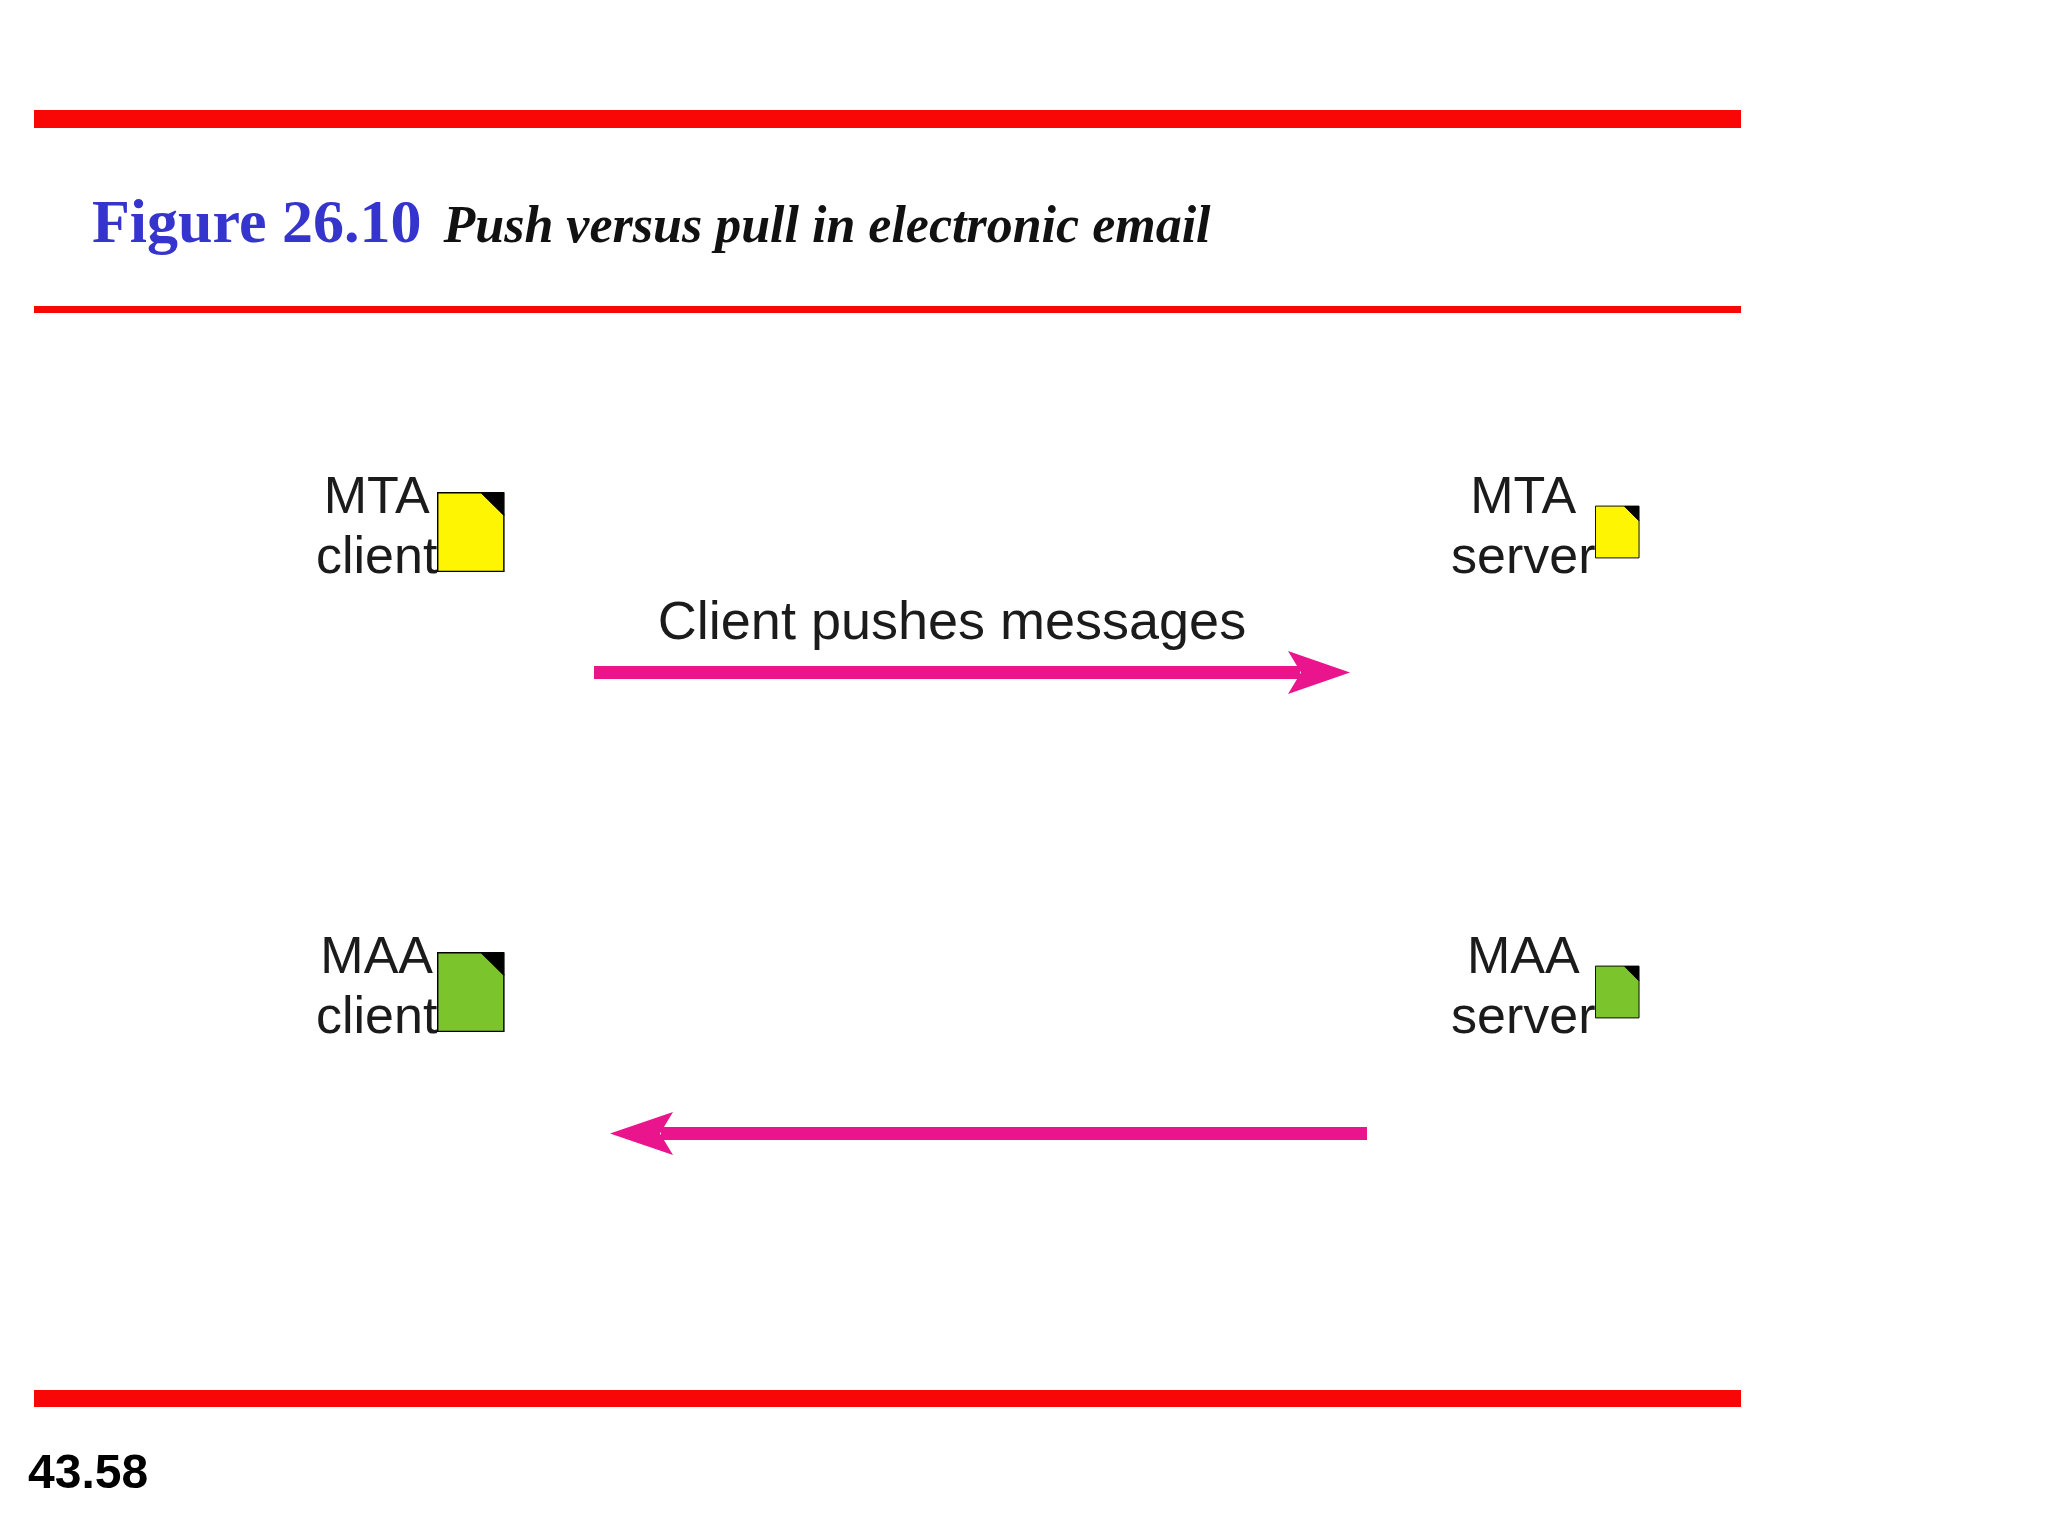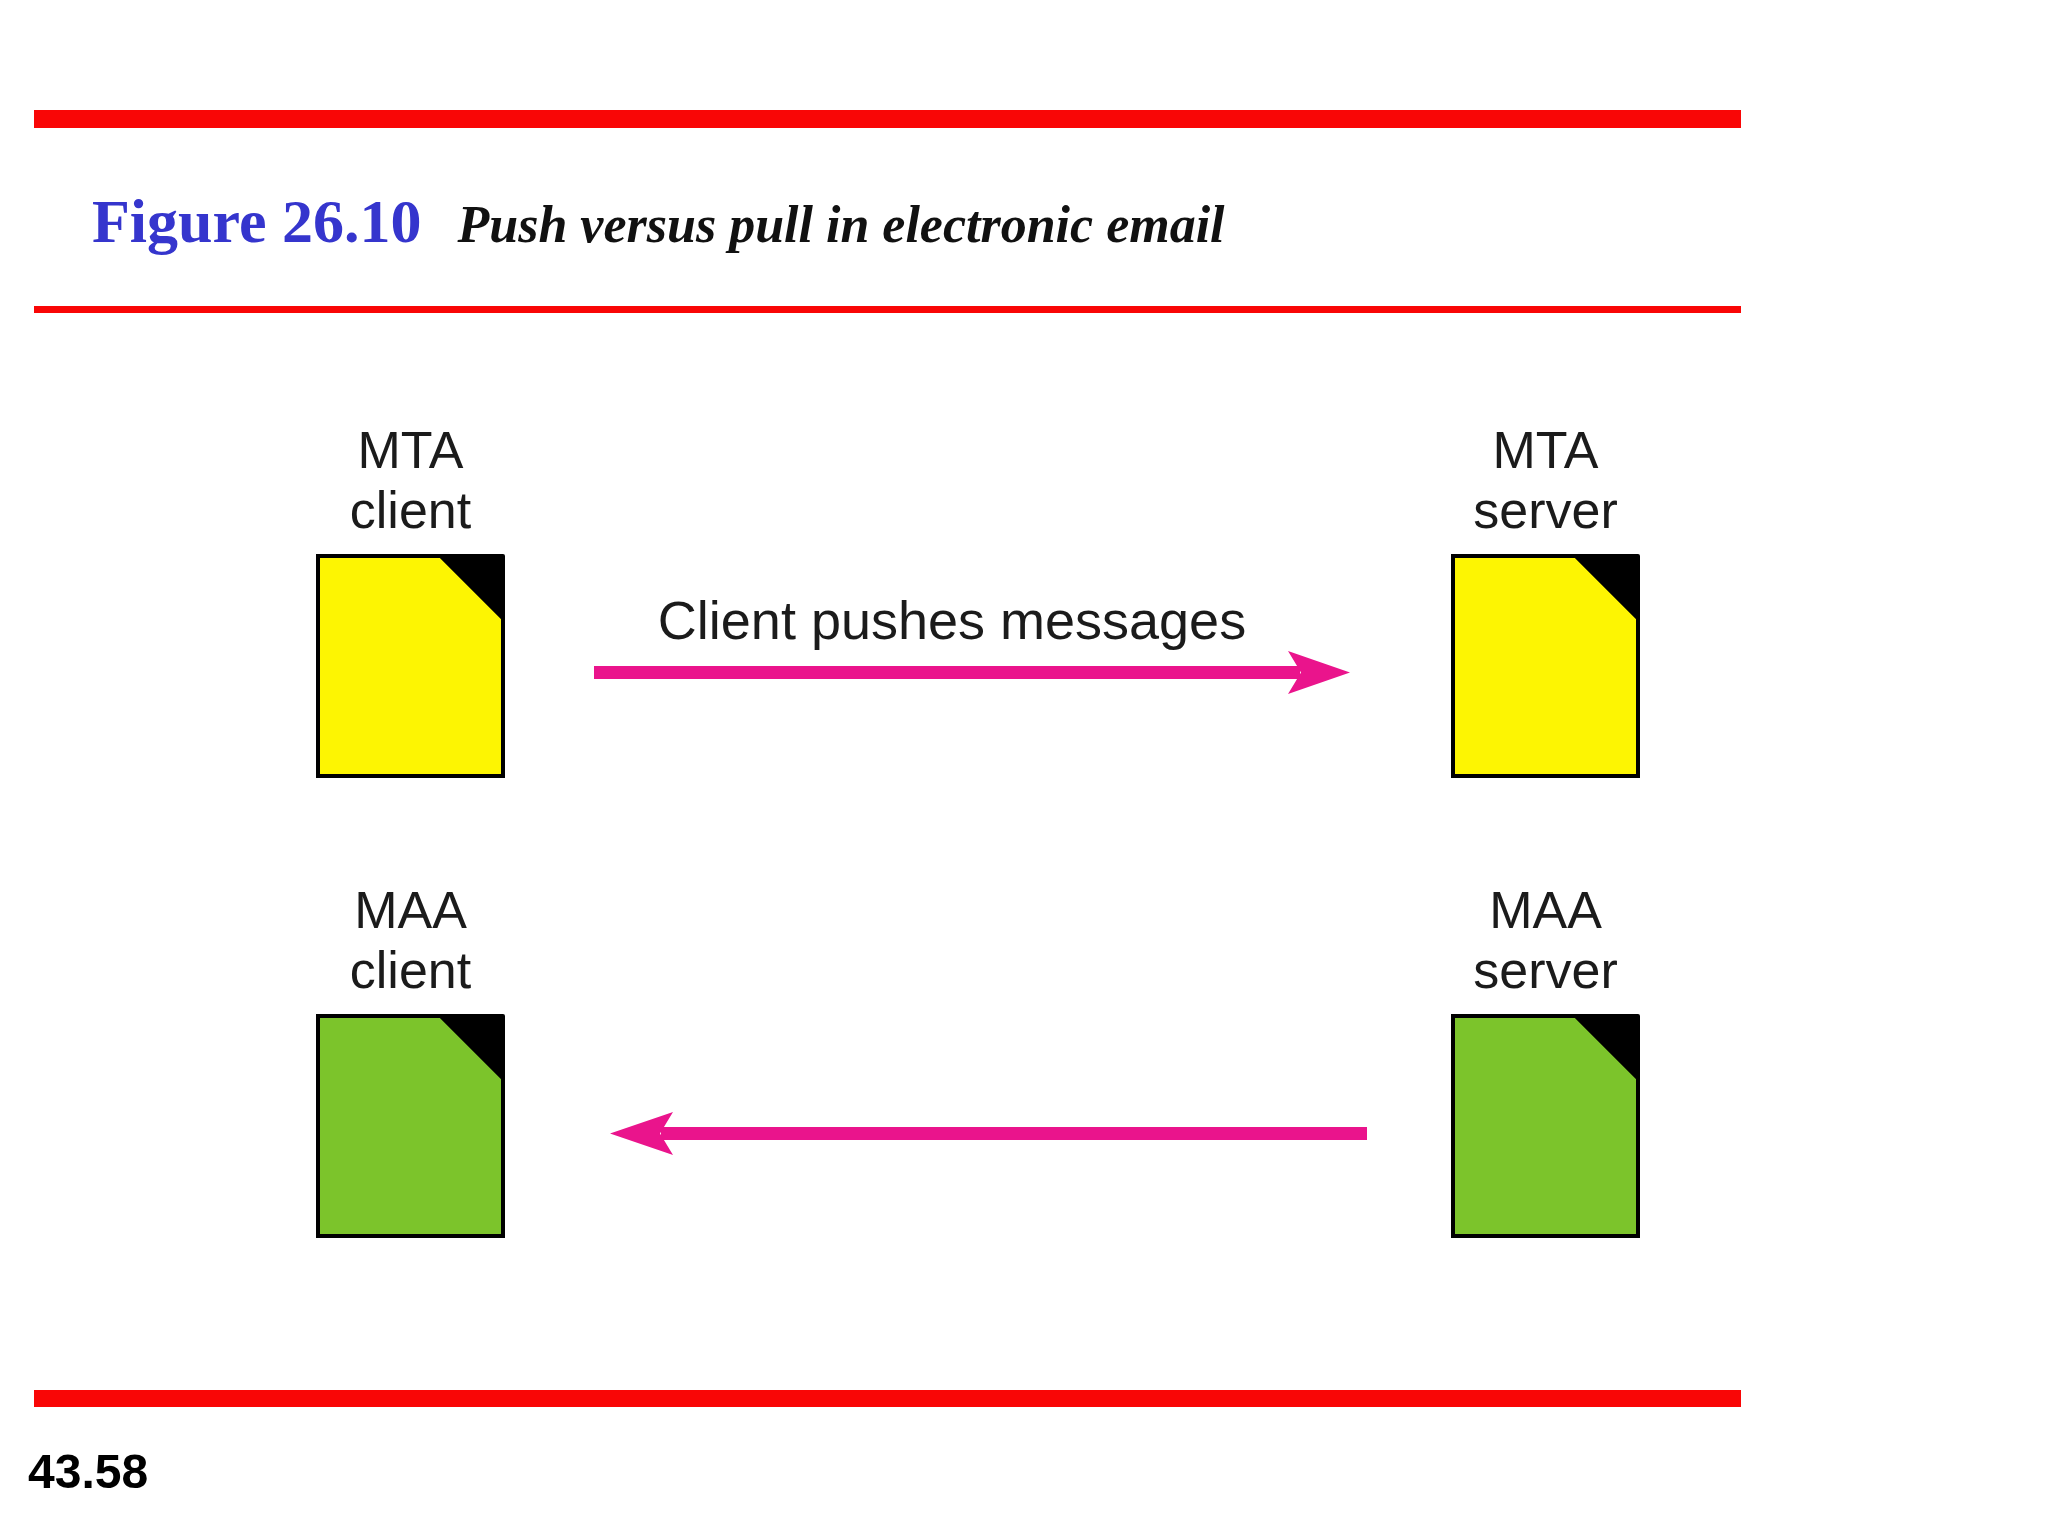--- a/index.html
+++ b/index.html
@@ -38,28 +38,28 @@
     font-weight: bold;
     font-size: 62px;
     color: #3535cd;
   }
   .figure-title {
     font-family: "Liberation Serif", serif;
     font-weight: bold;
     font-style: italic;
     font-size: 52px;
     color: #111111;
-    margin-left: 36px;
+    margin-left: 22px;
   }
 
   .node {
     position: absolute;
     width: 189px;
     display: flex;
-    flex-direction: column;
+    flex-direction: row;
     align-items: center;
   }
   .node-label {
     font-size: 52px;
     line-height: 60px;
     color: #1b1b1b;
     text-align: center;
     margin-bottom: 14px;
   }
   .doc-icon { display: block; }

